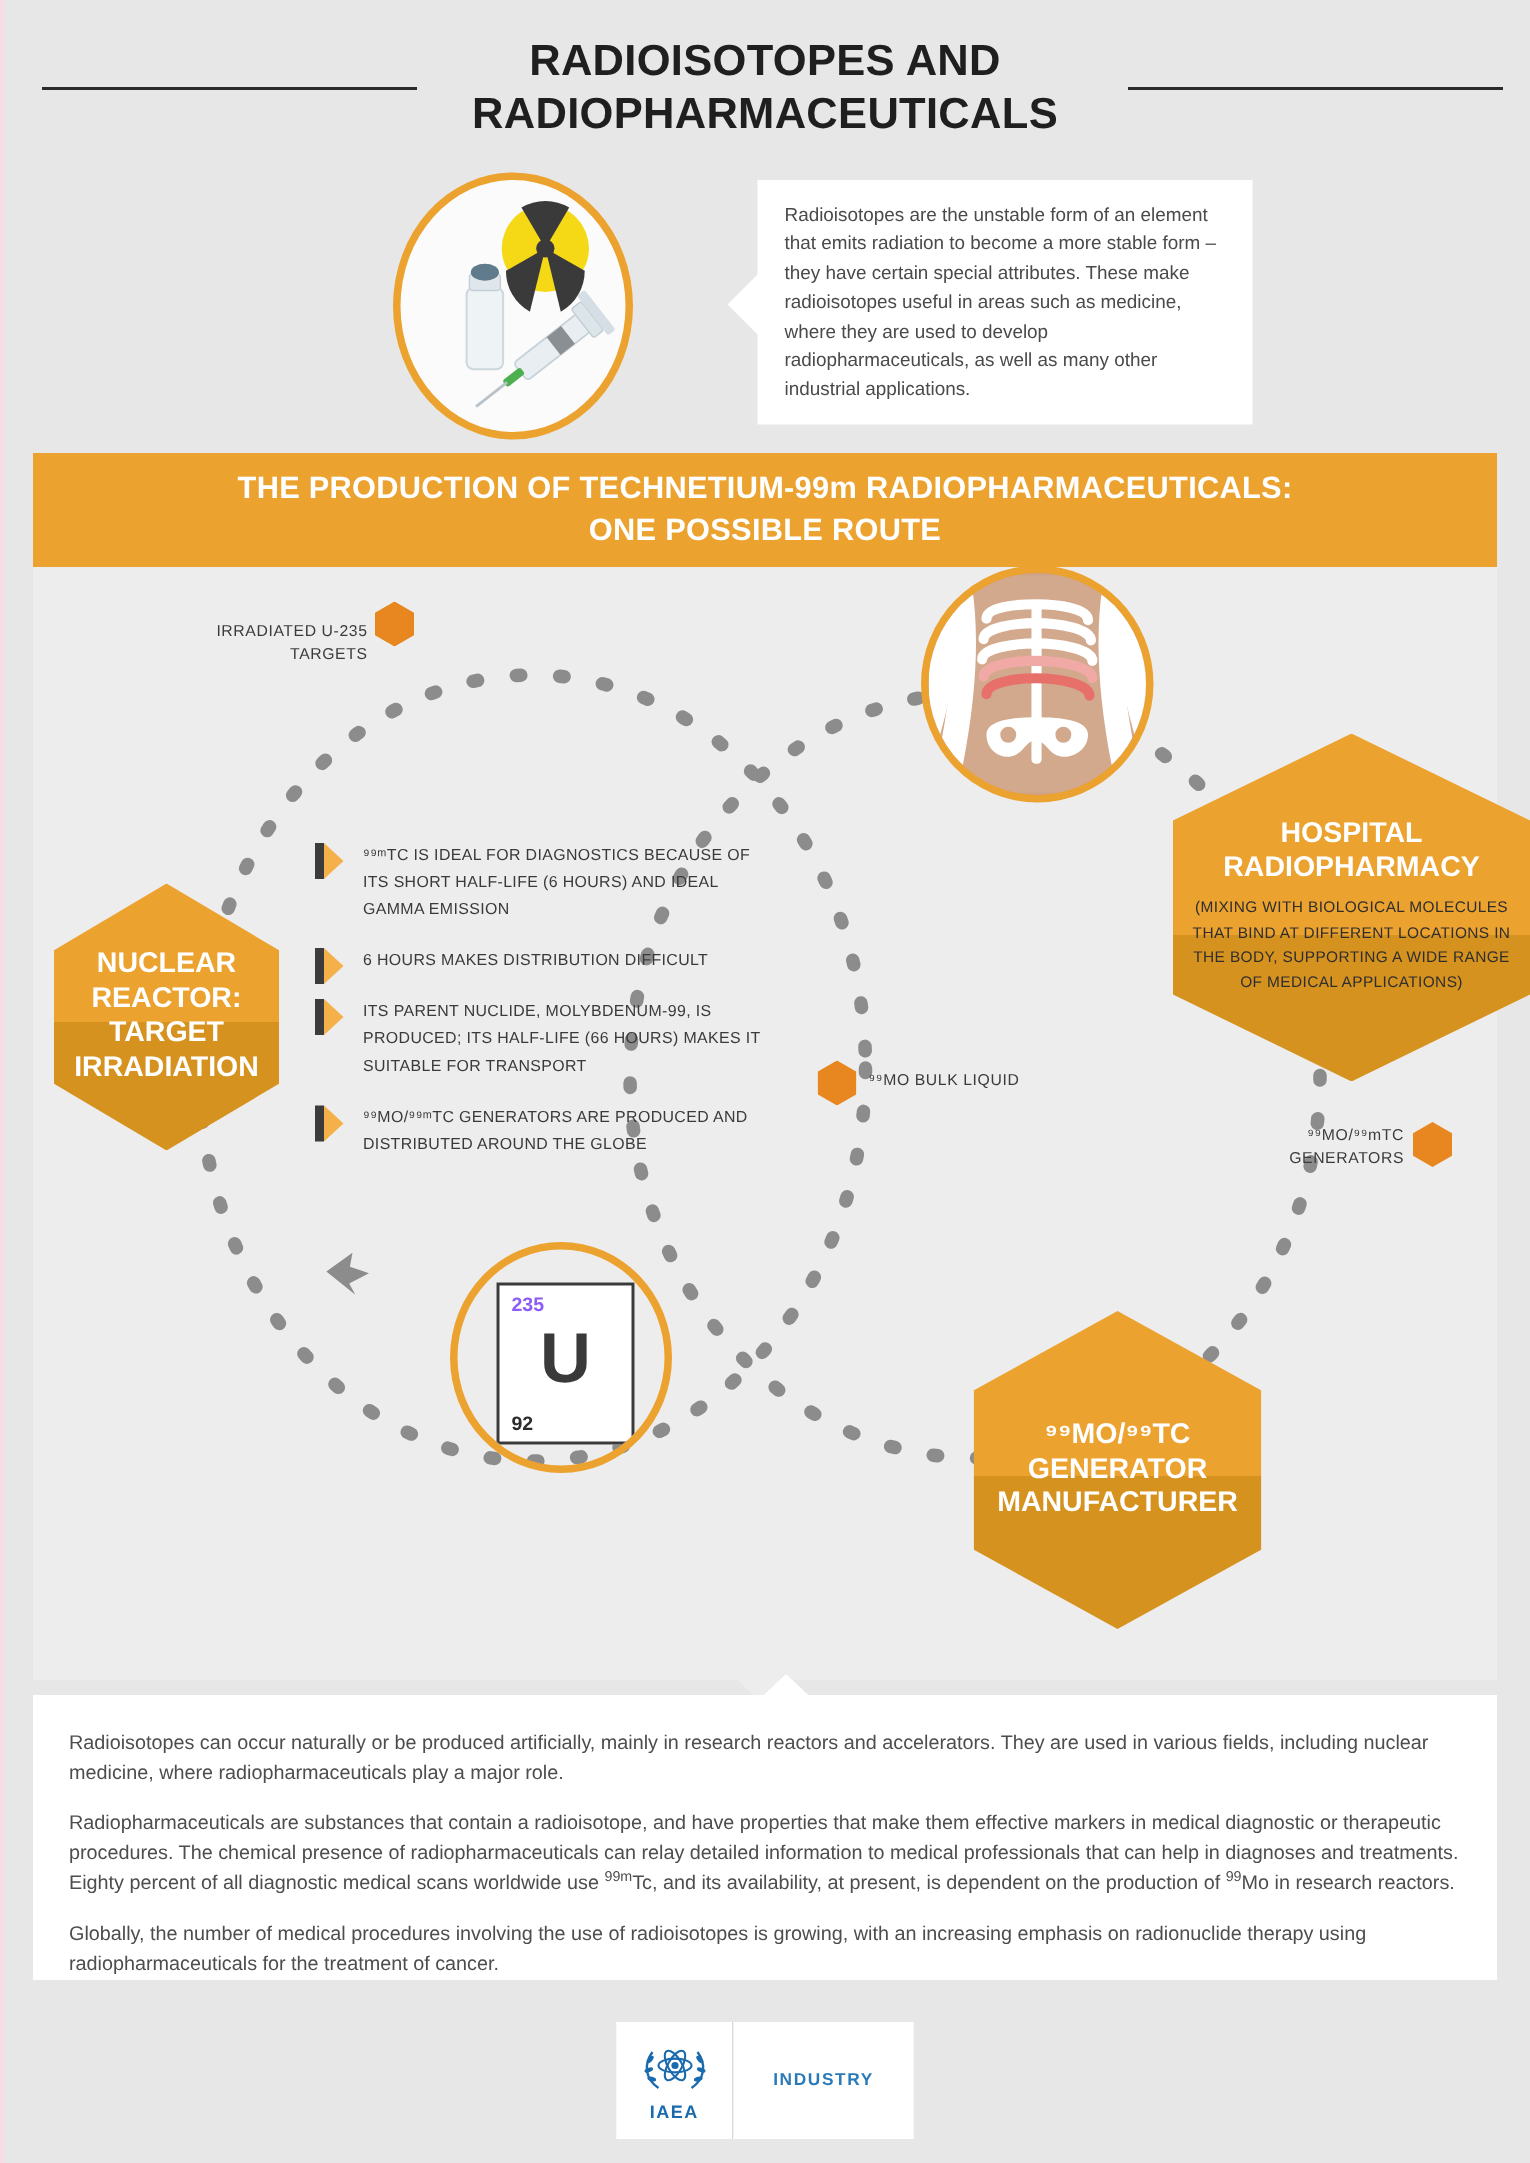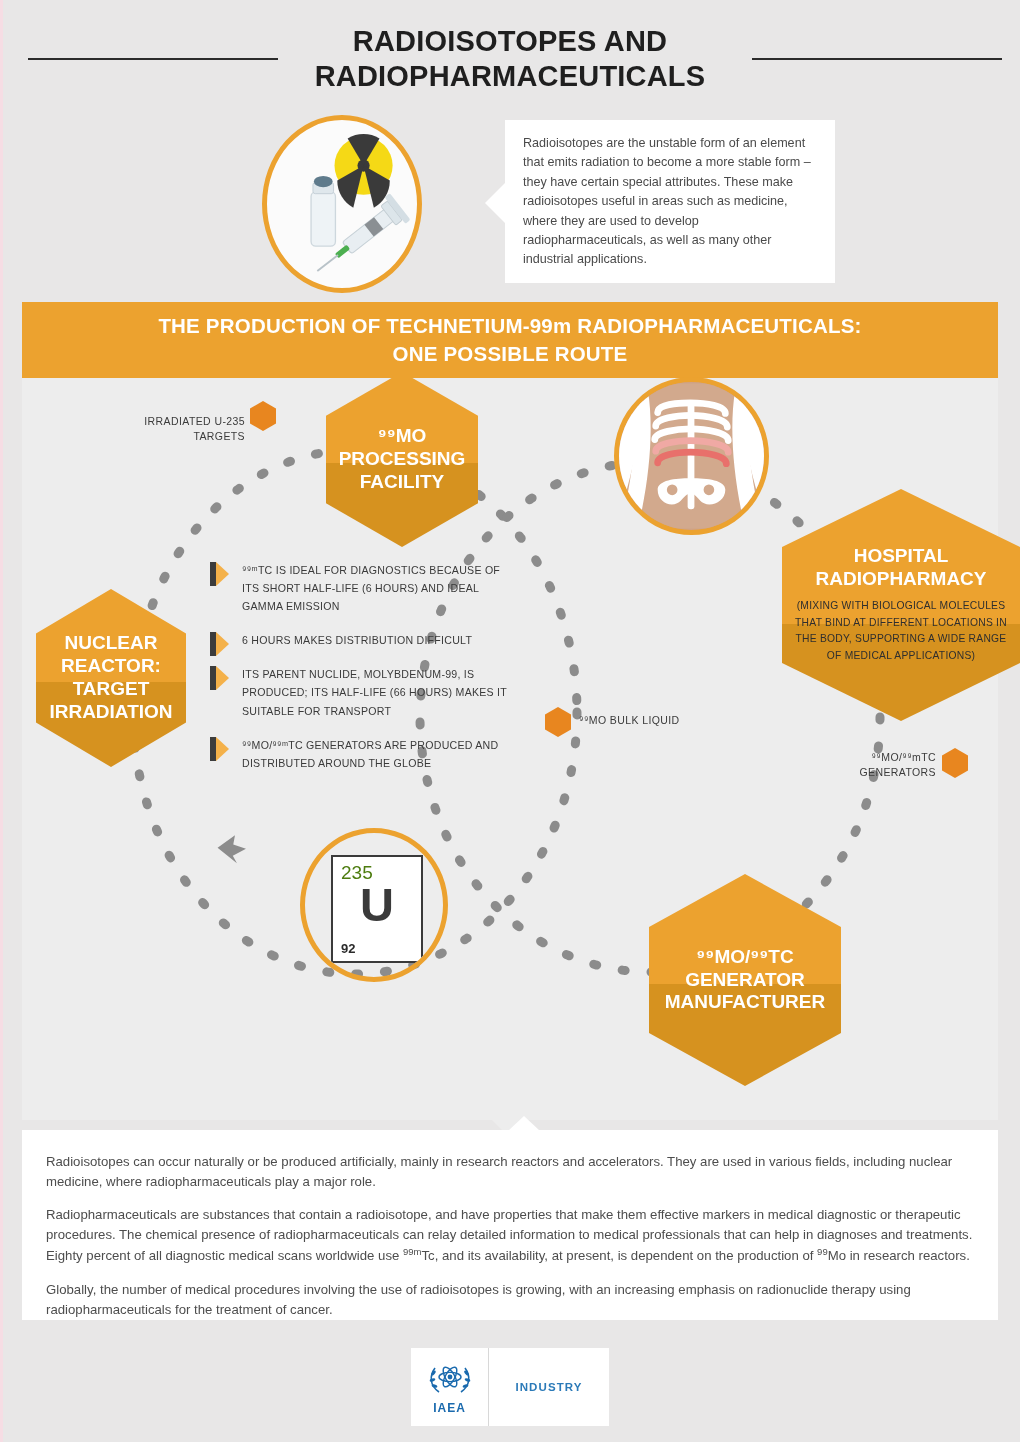--- a/index.html
+++ b/index.html
@@ -226,27 +226,20 @@
     </div>
     <div class="cycle-arrow-down"></div>
 
     <svg width="976" height="818" style="position:absolute;left:0;top:0">
       <ellipse cx="333" cy="410" rx="222" ry="262" fill="none" stroke="#8c8c8c" stroke-width="9" stroke-linecap="round" stroke-dasharray="3 26"></ellipse>
       <ellipse cx="628" cy="415" rx="230" ry="255" fill="none" stroke="#8c8c8c" stroke-width="9" stroke-linecap="round" stroke-dasharray="3 26"></ellipse>
 
       <path d="M196 544 L215 534 L212 543 L224 549 L210 554 L213 562 Z" fill="#8c8c8c" transform="rotate(-8 208 548)"></path>
     </svg>
 
-    <div class="hex" style="left:304px; top:70px; width:152px; height:175px;">
-      <div class="hex-title">
-        <div>⁹⁹MO</div>
-        <div>PROCESSING</div>
-        <div>FACILITY</div>
-      </div>
-    </div>
 
     <div class="hex" style="left:14px; top:287px; width:150px; height:178px;">
       <div class="hex-title">
         <div>NUCLEAR</div>
         <div>REACTOR:</div>
         <div>TARGET</div>
         <div>IRRADIATION</div>
       </div>
     </div>
 
@@ -333,21 +326,21 @@
           <path d="M40 82 C40 74 60 71 74 71 C90 71 111 75 111 83"></path>
         </g>
         <path d="M40 110 C40 100 58 98 74 98 C92 98 110 100 110 110 C110 122 96 128 88 124 C82 121 80 114 74 114 C68 114 66 121 60 124 C52 128 40 122 40 110 Z" fill="#ffffff"></path>
         <circle cx="55" cy="110" r="5.5" fill="#d2a98d"></circle>
         <circle cx="93" cy="110" r="5.5" fill="#d2a98d"></circle>
       </svg>
     </div>
 
     <div class="illus-circle" style="left:278px; top:526px; width:148px; height:154px; background:transparent; border-width:5px;">
       <div style="position:absolute;left:26px;top:22px;width:92px;height:108px;background:#ffffff;border:2.5px solid #3a3a3a;">
-        <div style="position:absolute;left:8px;top:5px;font-size:19px;font-weight:normal;color:#4d7c0f;">235</div>
+        <div style="position:absolute;left:8px;top:5px;font-size:13px;font-weight:bold;color:#8b5cf6;">235</div>
         <div style="position:absolute;left:0;right:0;top:24px;text-align:center;font-size:47px;font-weight:bold;color:#3a3a3a;line-height:1;">U</div>
         <div style="position:absolute;left:8px;bottom:5px;font-size:13px;font-weight:bold;color:#2b2b2b;">92</div>
       </div>
     </div>
 
   </div>
 
   <div class="bottom-arrow"></div>
   <div class="bottom-box">
     <p>Radioisotopes can occur naturally or be produced artificially, mainly in research reactors and accelerators. They are used in various fields, including nuclear medicine, where radiopharmaceuticals play a major role.</p>

